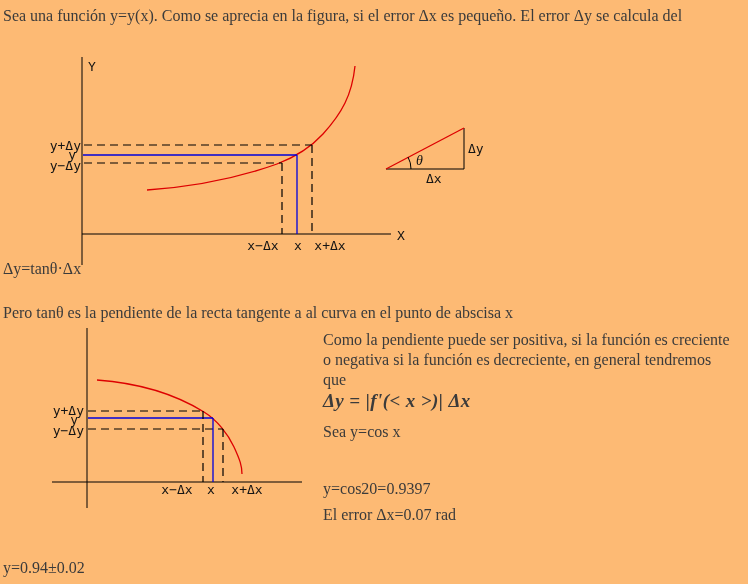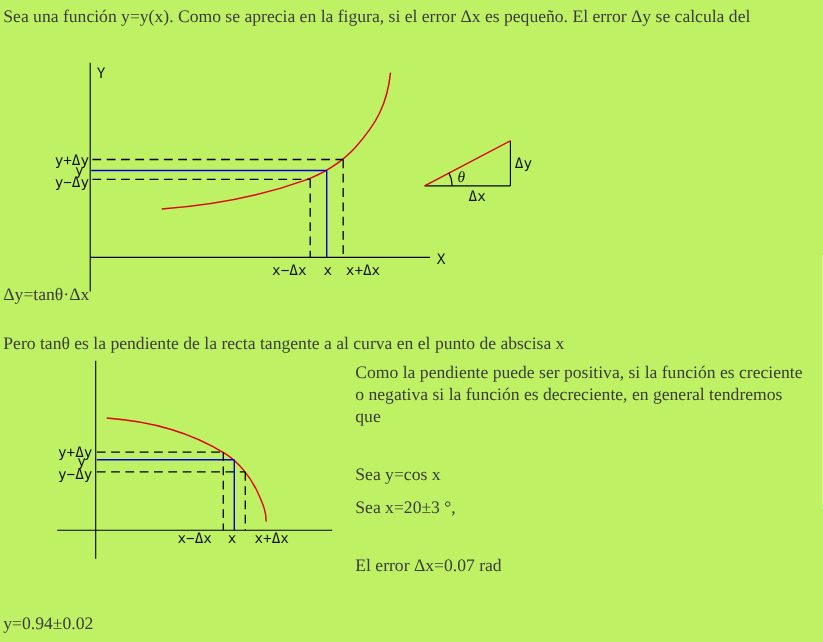--- a/index.html
+++ b/index.html
@@ -1,19 +1,19 @@
 <!DOCTYPE html>
 <html><head>
 <meta charset="utf-8">
 <style>
   html,body{margin:0;padding:0;background:#fff;}
   .page{
     position:relative;
     width:748px;height:584px;
-    background:#bef264;
+    background:#fdba74;
     font-family:"Liberation Serif",serif;
     color:#3b3b3b;
     overflow:hidden;
   }
   .tline{
     position:absolute;
     font-size:16px;
     line-height:20px;
     white-space:nowrap;
   }
@@ -102,20 +102,21 @@
 
     <text x="177" y="494" text-anchor="middle">x−Δx</text>
     <text x="211" y="494" text-anchor="middle">x</text>
     <text x="247" y="494" text-anchor="middle">x+Δx</text>
   </svg>
 
   <div class="tline" style="left:323px;top:330px">Como la pendiente puede ser positiva, si la función es creciente</div>
   <div class="tline" style="left:323px;top:350px">o negativa si la función es decreciente, en general tendremos</div>
   <div class="tline" style="left:323px;top:370px">que</div>
 
+  <div class="formula" style="left:323px;top:390px">Δy = |f'(&lt; x &gt;)| Δx</div>
 
   <div class="tline" style="left:323px;top:422px">Sea y=cos x</div>
-  <div class="tline" style="left:323px;top:452px">Sea x=20±3 °,</div>
+  <div class="tline" style="left:323px;top:479px">y=cos20=0.9397</div>
   <div class="tline" style="left:323px;top:505px">El error Δx=0.07 rad</div>
 
   <div class="tline" style="left:3px;top:558px">y=0.94±0.02</div>
 
 </div>
 
 </body></html>

